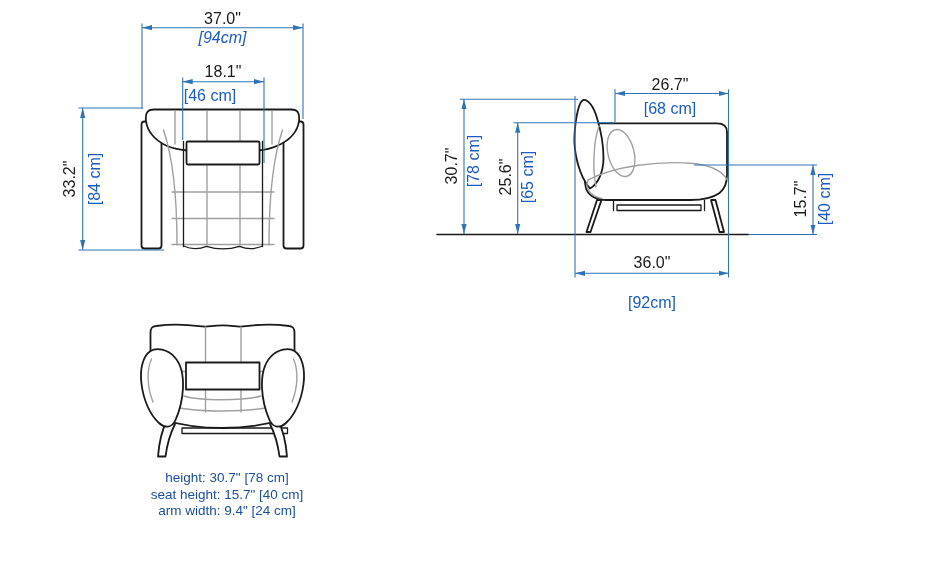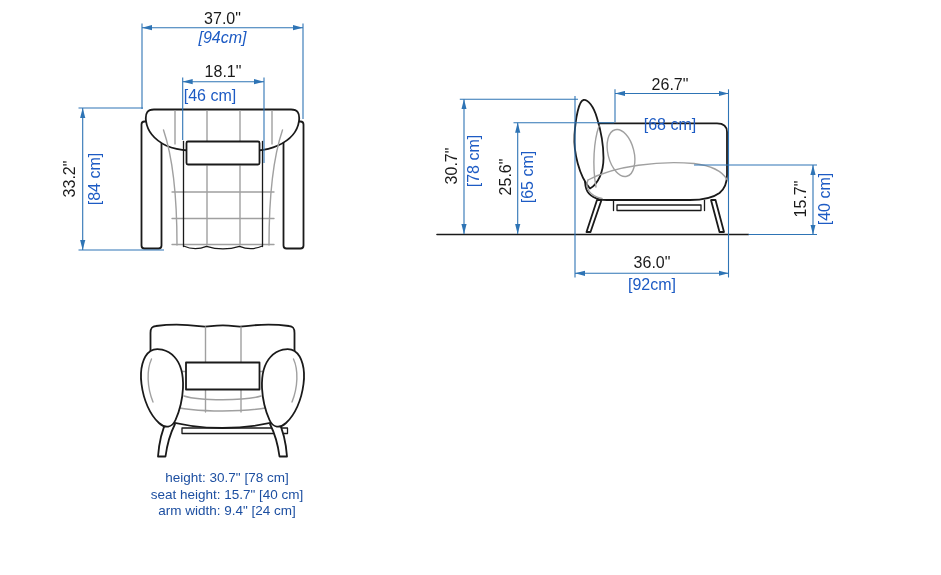--- a/index.html
+++ b/index.html
@@ -191,27 +191,27 @@
   </svg>
 
   <div class="dlabel in" style="left:222.5px;top:19px;">37.0"</div>
   <div class="dlabel cm" style="left:222.5px;top:37.5px;font-style:italic;">[94cm]</div>
   <div class="dlabel in" style="left:223px;top:71.5px;">18.1"</div>
   <div class="dlabel cm" style="left:210px;top:95.5px;">[46 cm]</div>
   <div class="dlabel in rot" style="left:69.5px;top:179px;">33.2"</div>
   <div class="dlabel cm rot" style="left:94.5px;top:179px;">[84 cm]</div>
 
   <div class="dlabel in" style="left:670px;top:85px;">26.7"</div>
-  <div class="dlabel cm" style="left:670px;top:125px;">[68 cm]</div>
+  <div class="dlabel cm" style="left:670px;top:109px;">[68 cm]</div>
   <div class="dlabel in rot" style="left:452px;top:166px;">30.7"</div>
   <div class="dlabel cm rot" style="left:474px;top:161px;">[78 cm]</div>
   <div class="dlabel in rot" style="left:506px;top:177px;">25.6"</div>
   <div class="dlabel cm rot" style="left:527.5px;top:177px;">[65 cm]</div>
   <div class="dlabel in rot" style="left:800.5px;top:199px;">15.7"</div>
   <div class="dlabel cm rot" style="left:824.5px;top:199px;">[40 cm]</div>
   <div class="dlabel in" style="left:652px;top:263px;">36.0"</div>
-  <div class="dlabel cm" style="left:652px;top:285px;">[92cm]</div>
+  <div class="dlabel cm" style="left:652px;top:303px;">[92cm]</div>
 
   <div class="note" style="left:227px;top:478px;">height: 30.7" [78 cm]</div>
   <div class="note" style="left:227px;top:494.5px;">seat height: 15.7" [40 cm]</div>
   <div class="note" style="left:227px;top:511px;">arm width: 9.4" [24 cm]</div>
 
 </div>
 
 </body></html>

